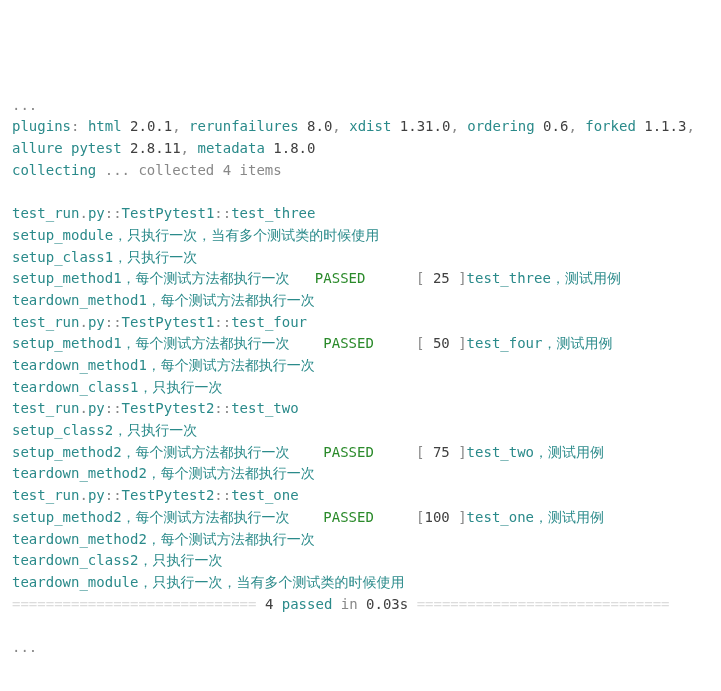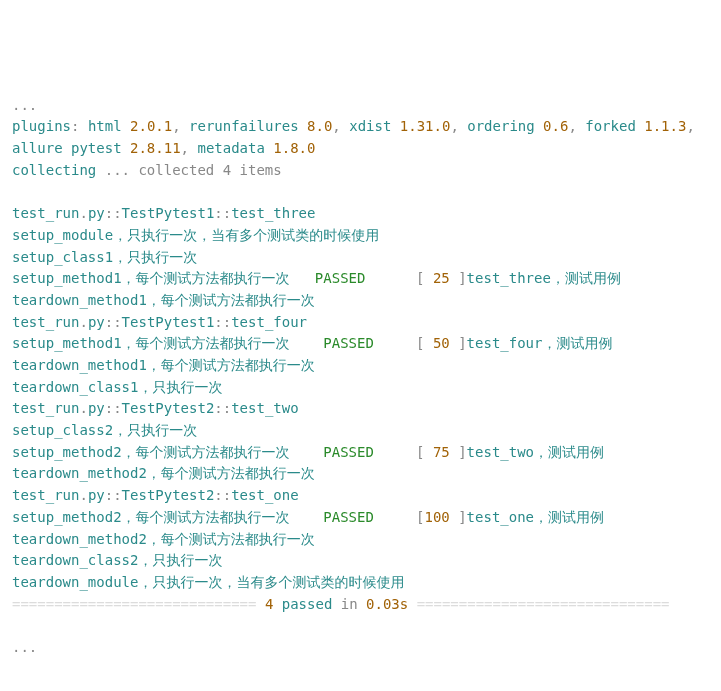--- a/index.html
+++ b/index.html
@@ -9,21 +9,21 @@
     font-family: "DejaVu Sans Mono", "Menlo", "Consolas", monospace;
     font-size: 14px;
     line-height: 1.55;
     color: #888888;
     width: 721px;
     box-sizing: border-box;
     white-space: pre-wrap;
     word-break: break-all;
   }
   .teal   { color: #2a8a8a; text-align: right; }
-  .purple { color: #a16207; }
+  .purple { color: #404040; }
   .green  { color: #2a8a2a; }
   .grey   { color: #888888; }
   .rule {
     color: #dcdcdc;
     letter-spacing: 0px;
   }
   .line { display: block; }
 </style>
 </head>
 <body>

